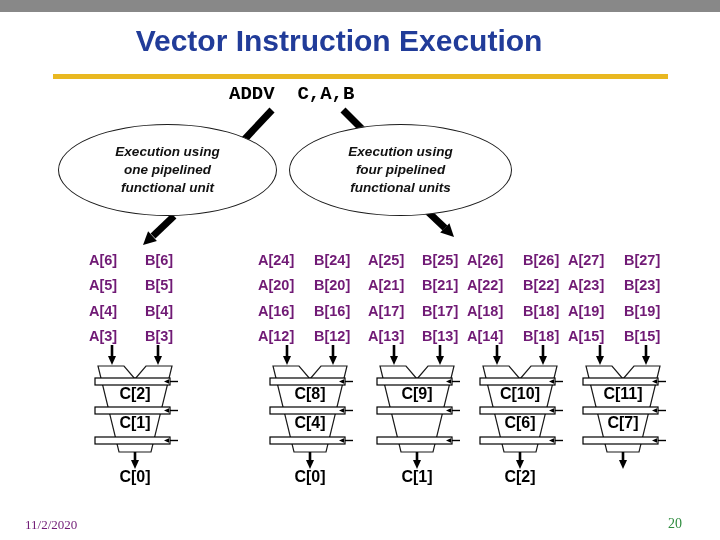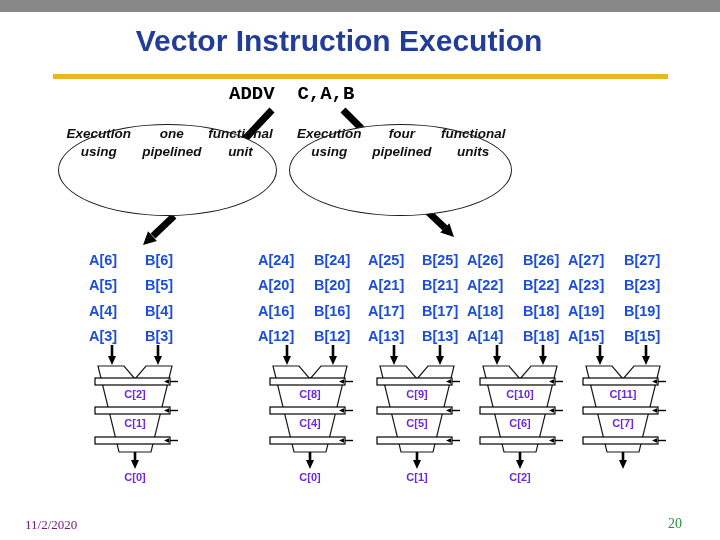--- a/index.html
+++ b/index.html
@@ -15,39 +15,39 @@
     position:absolute; left:53px; top:62px; width:615px; height:5px;
     background:#E9B821;
   }
   .instr{
     position:absolute; left:229px; top:72px;
     font-family:"Liberation Mono", monospace; font-weight:bold;
     font-size:19px; line-height:21px; color:#000; white-space:pre;
   }
   .callout{
     position:absolute; border:1.4px solid #1c1c1c; border-radius:50%;
-    background:#fff; display:flex; align-items:flex-start;
+    background:#fff; display:flex; flex-direction:column; align-items:center;
     justify-content:center; text-align:center;
     font-size:13.5px; font-weight:bold; font-style:italic; color:#111;
     line-height:18px;
   }
   .callout span{display:block;}
   .callout.left{ left:58px;  top:112px; width:217px; height:90px;}
   .callout.right{left:289px; top:112px; width:221px; height:90px;}
   .connectors{position:absolute; left:0; top:0; pointer-events:none;}
   .opcol{position:absolute; top:241px; width:50px;}
   .op{
-    height:25.4px; font-size:14.5px; font-weight:bold; color:#1d4ed8;
+    height:25.4px; font-size:14.5px; font-weight:bold; color:#701a75;
     line-height:15px; white-space:nowrap;
   }
   .pipe{position:absolute; top:333px; width:110px; height:145px;}
   .pipe svg{position:absolute; left:0; top:0;}
   .stage{
     position:absolute; left:0; width:110px; text-align:center;
-    font-size:11px; font-weight:bold; line-height:16px; color:#6d28d9;
+    font-size:16px; font-weight:bold; line-height:16px; color:#000000;
   }
   .stage.s1{top:41px;}
   .stage.s2{top:70px;}
   .stage.out{top:124px;}
   .footer-date{
     position:absolute; left:25px; top:505px;
     font-family:"Liberation Serif", serif; font-size:13px; color:#701a75;
   }
   .footer-page{
     position:absolute; left:658px; top:504px; width:34px; text-align:center;
@@ -199,21 +199,20 @@
       </svg>
     <div class="stage s1">C[8]</div>
     <div class="stage s2">C[4]</div>
     <div class="stage out">C[0]</div>
   </div>
   <div class="pipe" style="left:362px">
     <svg width="110" height="145">
         <use href="#funnel-shape"></use>
       </svg>
     <div class="stage s1">C[9]</div>
-    <div class="stage s2">C[5]</div>
     <div class="stage out">C[1]</div>
   </div>
   <div class="pipe" style="left:465px">
     <svg width="110" height="145">
         <use href="#funnel-shape"></use>
       </svg>
     <div class="stage s1">C[10]</div>
     <div class="stage s2">C[6]</div>
     <div class="stage out">C[2]</div>
   </div>

